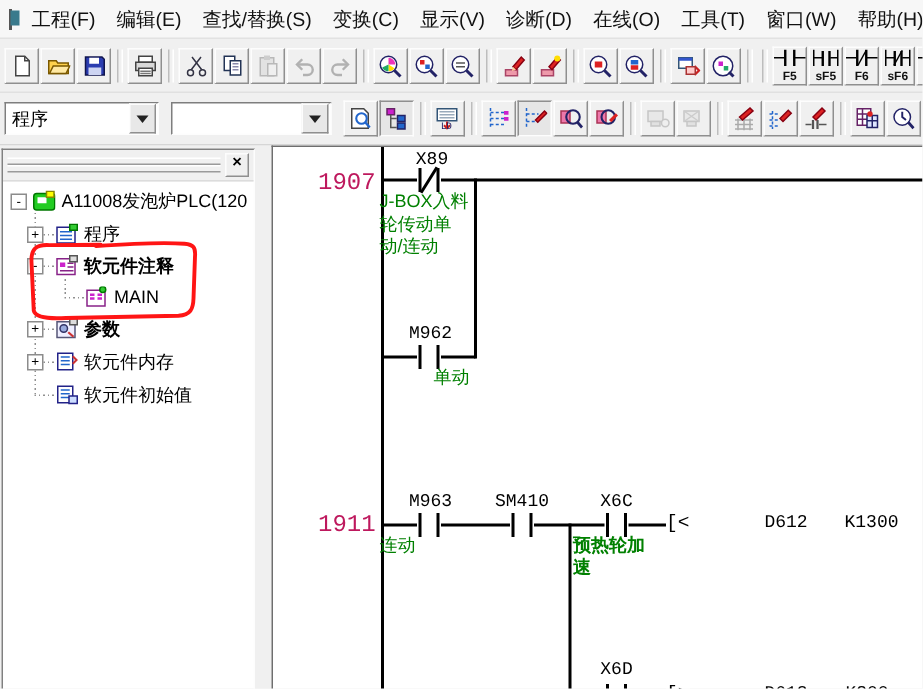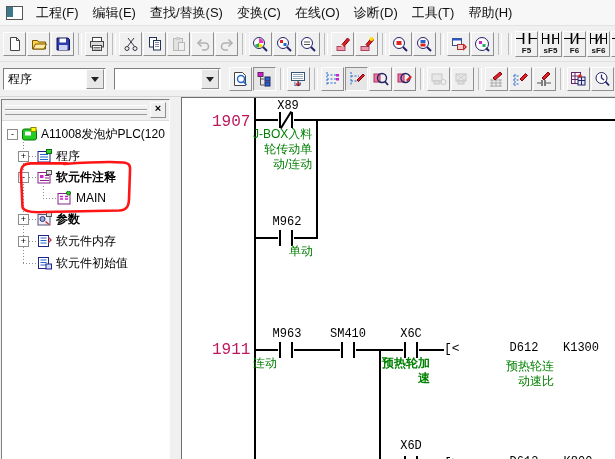--- a/index.html
+++ b/index.html
@@ -52,42 +52,44 @@
   .dot-v{position:absolute;width:1px;background-image:repeating-linear-gradient(to bottom,#909090 0 1px,transparent 1px 3px);}
   .dot-h{position:absolute;height:1px;background-image:repeating-linear-gradient(to right,#909090 0 1px,transparent 1px 3px);}
 
   
   #ladder{position:absolute;left:181px;top:0;width:434px;height:373px;background:#fff;
           border-left:1px solid #6e6e6e;border-top:1px solid #6e6e6e;box-sizing:border-box;overflow:hidden;}
   .lline{position:absolute;background:#000;}
   .lnum{position:absolute;width:38px;text-align:right;font-size:16px;color:#be185d;}
   .ldev{position:absolute;text-align:center;font-size:12px;color:#000;}
   .lop{position:absolute;font-size:13px;color:#000;background:#fff;}
-  .lcom{position:absolute;font-size:12px;line-height:15px;color:#008000;white-space:nowrap;text-align:right;}
+  .lcom{position:absolute;font-size:12px;line-height:15px;color:#008000;white-space:nowrap;}
   .contact{position:absolute;width:16px;height:16px;background:#fff;}
   .contact i{position:absolute;top:0;width:2px;height:16px;background:#000;}
   .contact i.l{left:1px;} .contact i.r{right:1px;}
   .contact.nc::after{content:"";position:absolute;left:7px;top:-2px;width:2px;height:20px;background:#000;transform:rotate(32deg);}
 
   
   #annot{position:absolute;left:0;top:0;pointer-events:none;}
   svg{display:block;}
 </style>
 </head>
 <body>
 
 <div id="menubar">
   <span class="mdi-ico"></span>
   <span class="menu-item">工程(F)</span>
   <span class="menu-item">编辑(E)</span>
   <span class="menu-item">查找/替换(S)</span>
   <span class="menu-item">变换(C)</span>
+  <span class="menu-item">显示(V)</span>
+  <span class="menu-item">诊断(D)</span>
   <span class="menu-item">在线(O)</span>
-  <span class="menu-item">诊断(D)</span>
   <span class="menu-item">工具(T)</span>
+  <span class="menu-item">窗口(W)</span>
   <span class="menu-item">帮助(H)</span>
 </div>
 
 <div id="toolbar1" class="toolbar">
   <div class="tb-btn">
       <svg width="16" height="16" viewBox="0 0 16 16">
         <path d="M3.5 1.5h6l3 3v10h-9z" fill="#fff" stroke="#444"></path>
         <path d="M9.5 1.5v3h3" fill="none" stroke="#444"></path>
       </svg>
     </div>
@@ -528,24 +530,20 @@
         <i class="r"></i>
       </div>
     <div class="lline" style="left:197px;top:251px;width:2px;height:117px;"></div>
     <div class="lcom" style="left:200px;top:258px;font-weight:bold;">
       <div>预热轮加</div>
       <div>速</div>
     </div>
     <div class="lop mono" style="left:262px;top:243px;">[&lt;</div>
     <div class="ldev mono" style="left:322px;top:243px;width:40px;">D612</div>
     <div class="ldev mono" style="left:375px;top:243px;width:48px;">K1300</div>
-    <div class="lcom" style="left:324px;top:261px;">
-      <div>预热轮连</div>
-      <div>动速比</div>
-    </div>
 
     <div class="ldev mono" style="left:206px;top:341px;width:46px;">X6D</div>
     <div class="contact" style="left:221px;top:358px;">
         <i class="l"></i>
         <i class="r"></i>
       </div>
     <div class="lop mono" style="left:262px;top:357px;">[&gt;</div>
     <div class="ldev mono" style="left:322px;top:357px;width:40px;">D612</div>
     <div class="ldev mono" style="left:375px;top:357px;width:42px;">K800</div>
   </div>

